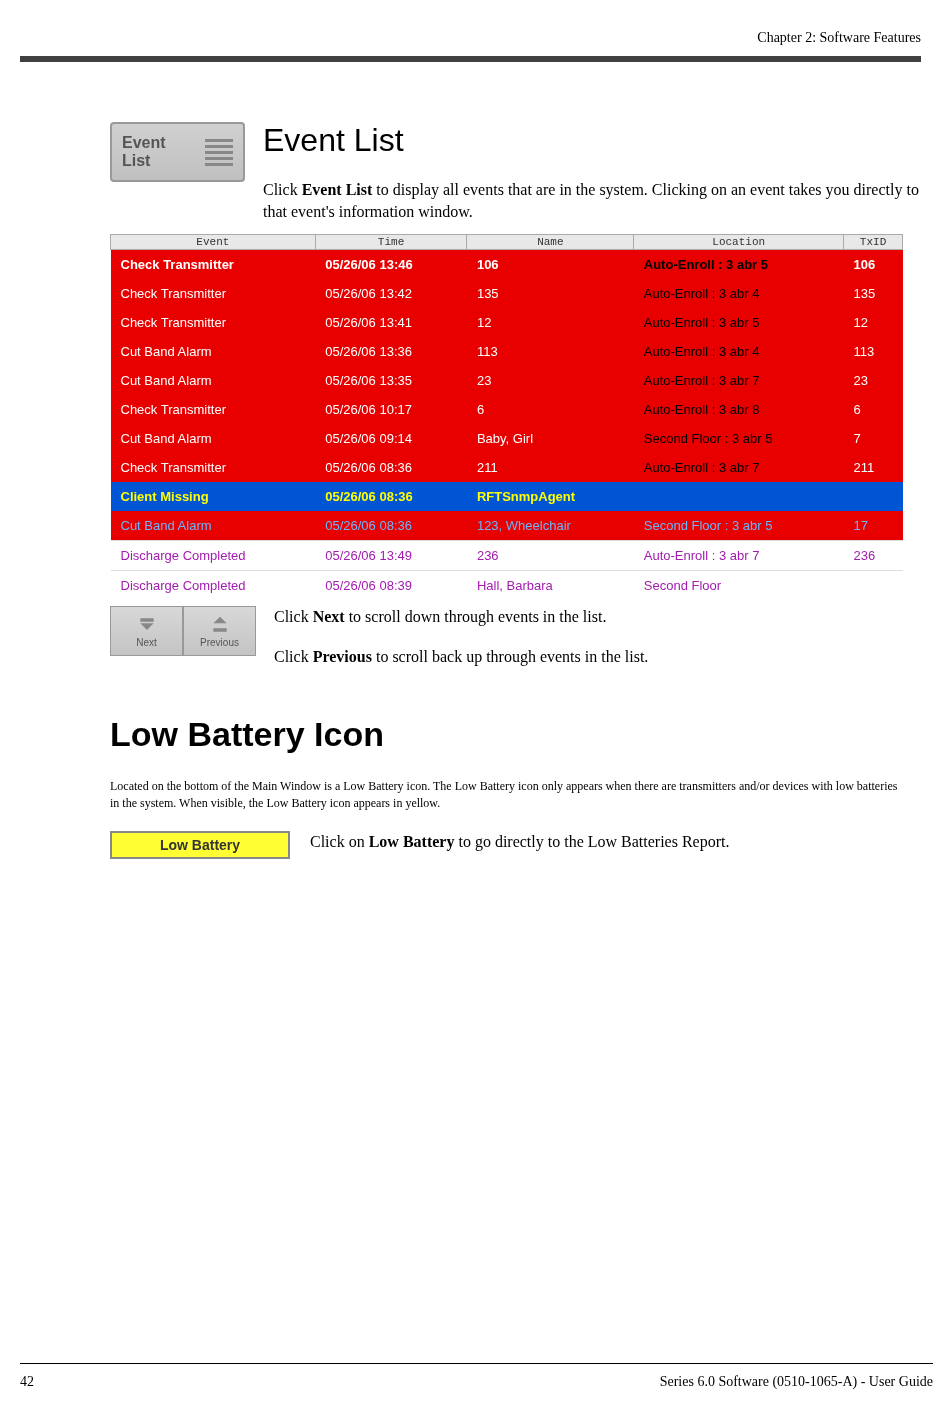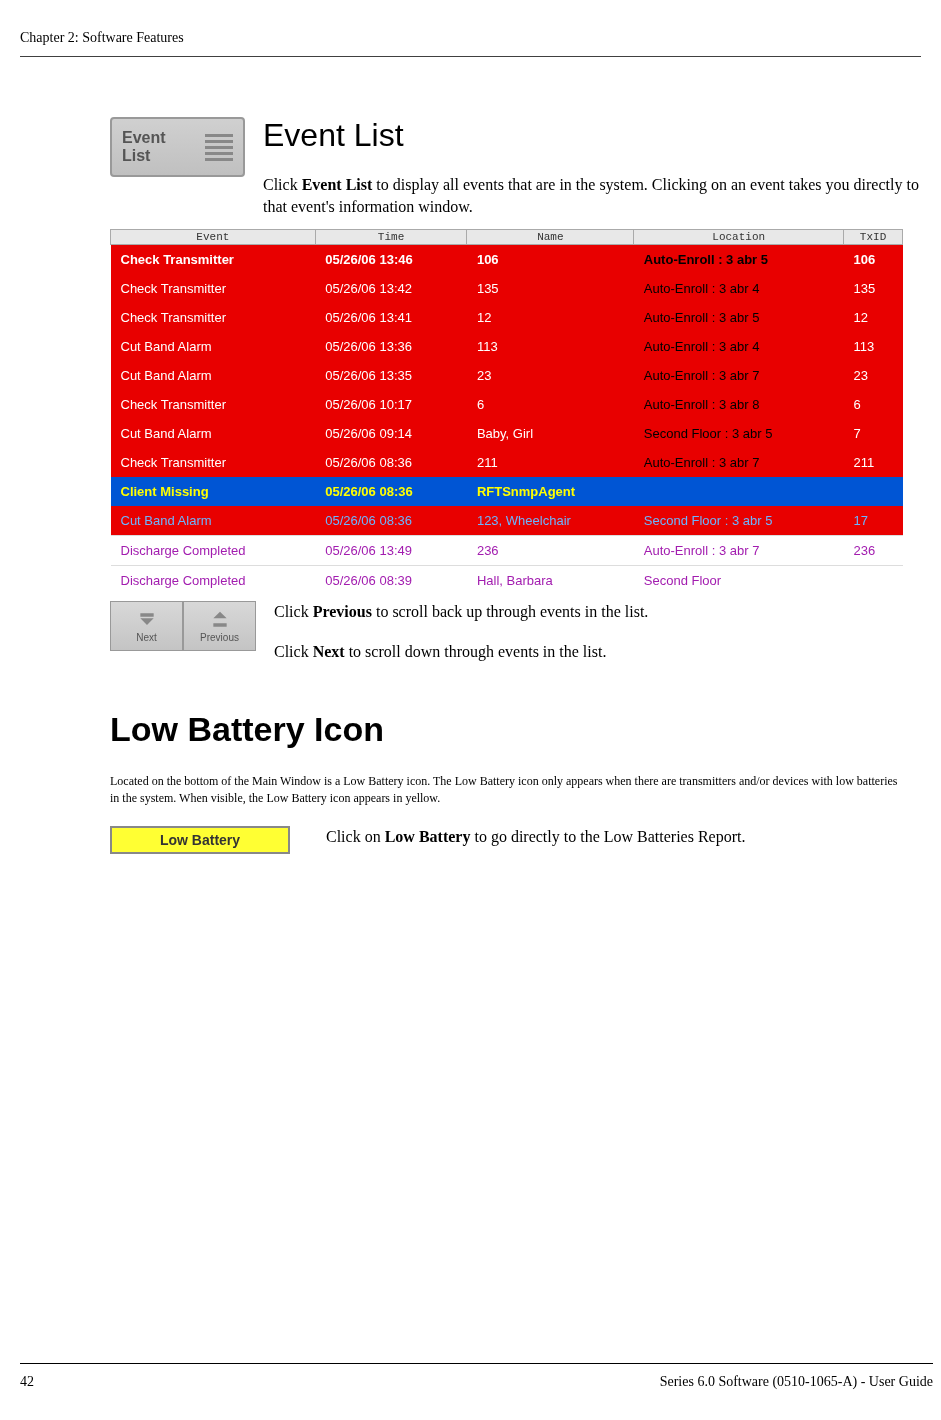--- a/index.html
+++ b/index.html
@@ -7,22 +7,23 @@
       font-family: Georgia, 'Times New Roman', serif;
       background: #fff;
       width: 941px;
       height: 1420px;
       position: relative;
       padding: 30px 20px 20px 20px;
     }
     .header {
       font-size: 14px;
       padding-bottom: 10px;
-      border-bottom: 1px solid #404040;
+      border-bottom: 6px solid #404040;
       margin-bottom: 60px;
+      text-align: right;
     }
     .content-row { display: flex; align-items: flex-start; gap: 18px; margin-bottom: 6px; }
     .event-list-btn {
       width: 135px; height: 60px;
       background: linear-gradient(#d0d0d0, #c0c0c0);
       border: 2px solid #999;
       border-radius: 4px;
       display: flex; align-items: center;
       padding: 8px 10px;
       font-family: Arial, sans-serif;
@@ -89,21 +90,21 @@
     .nav-btn svg { width: 20px; height: 20px; }
     .nav-text { flex: 1; }
     .nav-text p { margin-bottom: 18px; }
     h1.main-heading {
       font-family: Arial, Helvetica, sans-serif;
       font-size: 34px;
       font-weight: bold;
       margin: 30px 0 24px 90px;
     }
     .para-block { margin: 0 18px 20px 90px; font-size: 12px; line-height: 1.35; }
-    .low-bat-row { display: flex; align-items: flex-start; gap: 36px; margin-left: 90px; }
+    .low-bat-row { display: flex; align-items: flex-start; gap: 20px; margin-left: 90px; }
     .low-bat-btn {
       width: 180px; height: 28px;
       background: #ffff33;
       border: 2px solid #888;
       display: flex; align-items: center; justify-content: center;
       font-family: Arial, sans-serif;
       font-size: 14px; font-weight: bold;
       color: #333;
       flex-shrink: 0;
     }
@@ -255,24 +256,24 @@
     </div>
     <div class="nav-btn">
       <svg viewBox="0 0 24 24">
           <path fill="#888" d="M4 20h16v-4H4zM12 2L4 10h16z"></path>
         </svg>
       <span>Previous</span>
     </div>
   </div>
   <div class="nav-text">
     <p class="body-text">
-      <span>Click </span><strong>Previous</strong><span> to scroll back up through events in the list.</span>
+      <span>Click </span><strong>Next</strong><span> to scroll down through events in the list.</span>
     </p>
     <p class="body-text">
-      <span>Click </span><strong>Next</strong><span> to scroll down through events in the list.</span>
+      <span>Click </span><strong>Previous</strong><span> to scroll back up through events in the list.</span>
     </p>
   </div>
 </div>
 
 <h1 class="main-heading">Low Battery Icon</h1>
 
 <p class="para-block">Located on the bottom of the Main Window is a Low Battery icon. The Low Battery icon only appears when there are transmitters and/or devices with low batteries in the system. When visible, the Low Battery icon appears in yellow.</p>
 
 <div class="low-bat-row">
   <div class="low-bat-btn">

